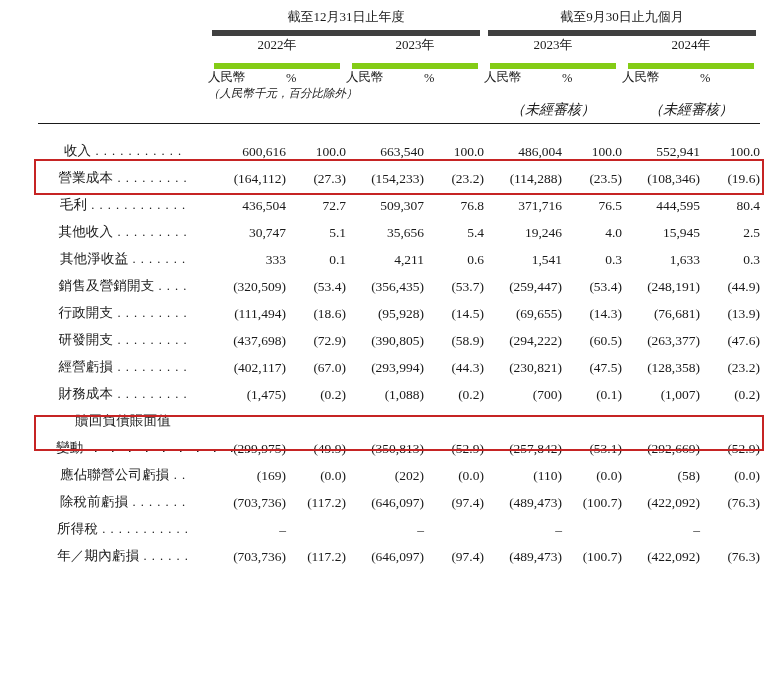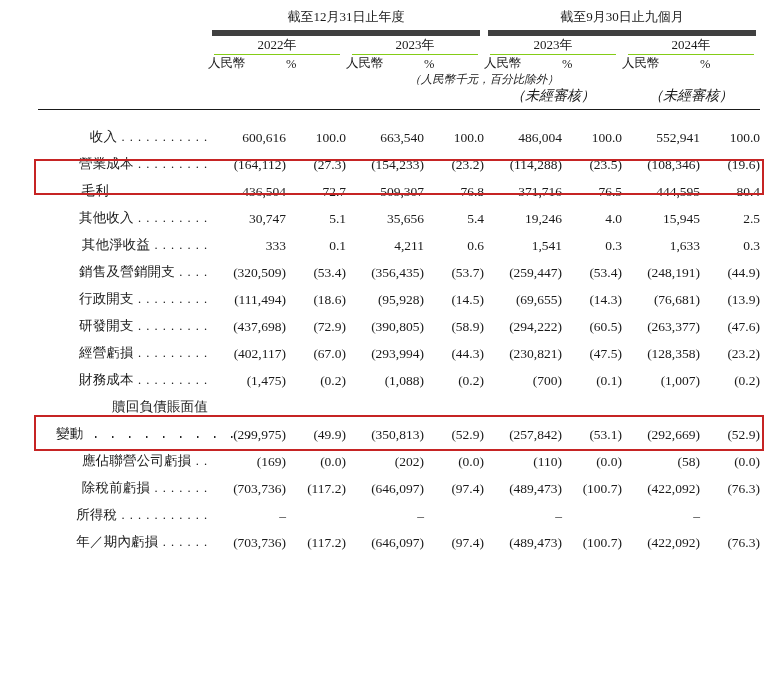--- a/index.html
+++ b/index.html
@@ -50,32 +50,32 @@
     margin: 0 4px;
   }
   .hdr-year {
     text-align: center;
     font-size: 13px;
     padding-top: 5px;
     padding-bottom: 3px;
   }
   .hdr-year .uline {
     display: block;
-    border-bottom: 1px solid #84cc16;
-    padding-bottom: 0;
+    border-bottom: 6px solid #84cc16;
+    padding-bottom: 9px;
     margin: 0 6px;
   }
   .hdr-sub {
     text-align: left;
     font-size: 12.5px;
     padding-top: 7px;
     padding-bottom: 2px;
   }
   .hdr-note {
-    text-align: center;
+    text-align: left;
     font-size: 11.5px;
     font-style: italic;
     padding-top: 6px;
   }
   .hdr-note2 {
     text-align: center;
     font-size: 14px;
     font-style: italic;
     padding-top: 7px;
     padding-bottom: 7px;
@@ -86,21 +86,21 @@
     font-size: 0;
     line-height: 0;
   }
   .spacer td { height: 9px; font-size: 0; line-height: 0; }
 
   .row td {
     height: 27px;
     font-size: 13.5px;
   }
   .lbl {
-    text-align: right;
+    text-align: center;
     white-space: nowrap;
     letter-spacing: 0.2px;
   }
   .lbl .dots { letter-spacing: 1px; font-size: 12.5px; }
   .lbl.indent { padding-left: 18px; font-family: Liberation Mono, monospace; }
   .num {
     text-align: right;
     padding-right: 6px;
     white-space: nowrap;
   }

